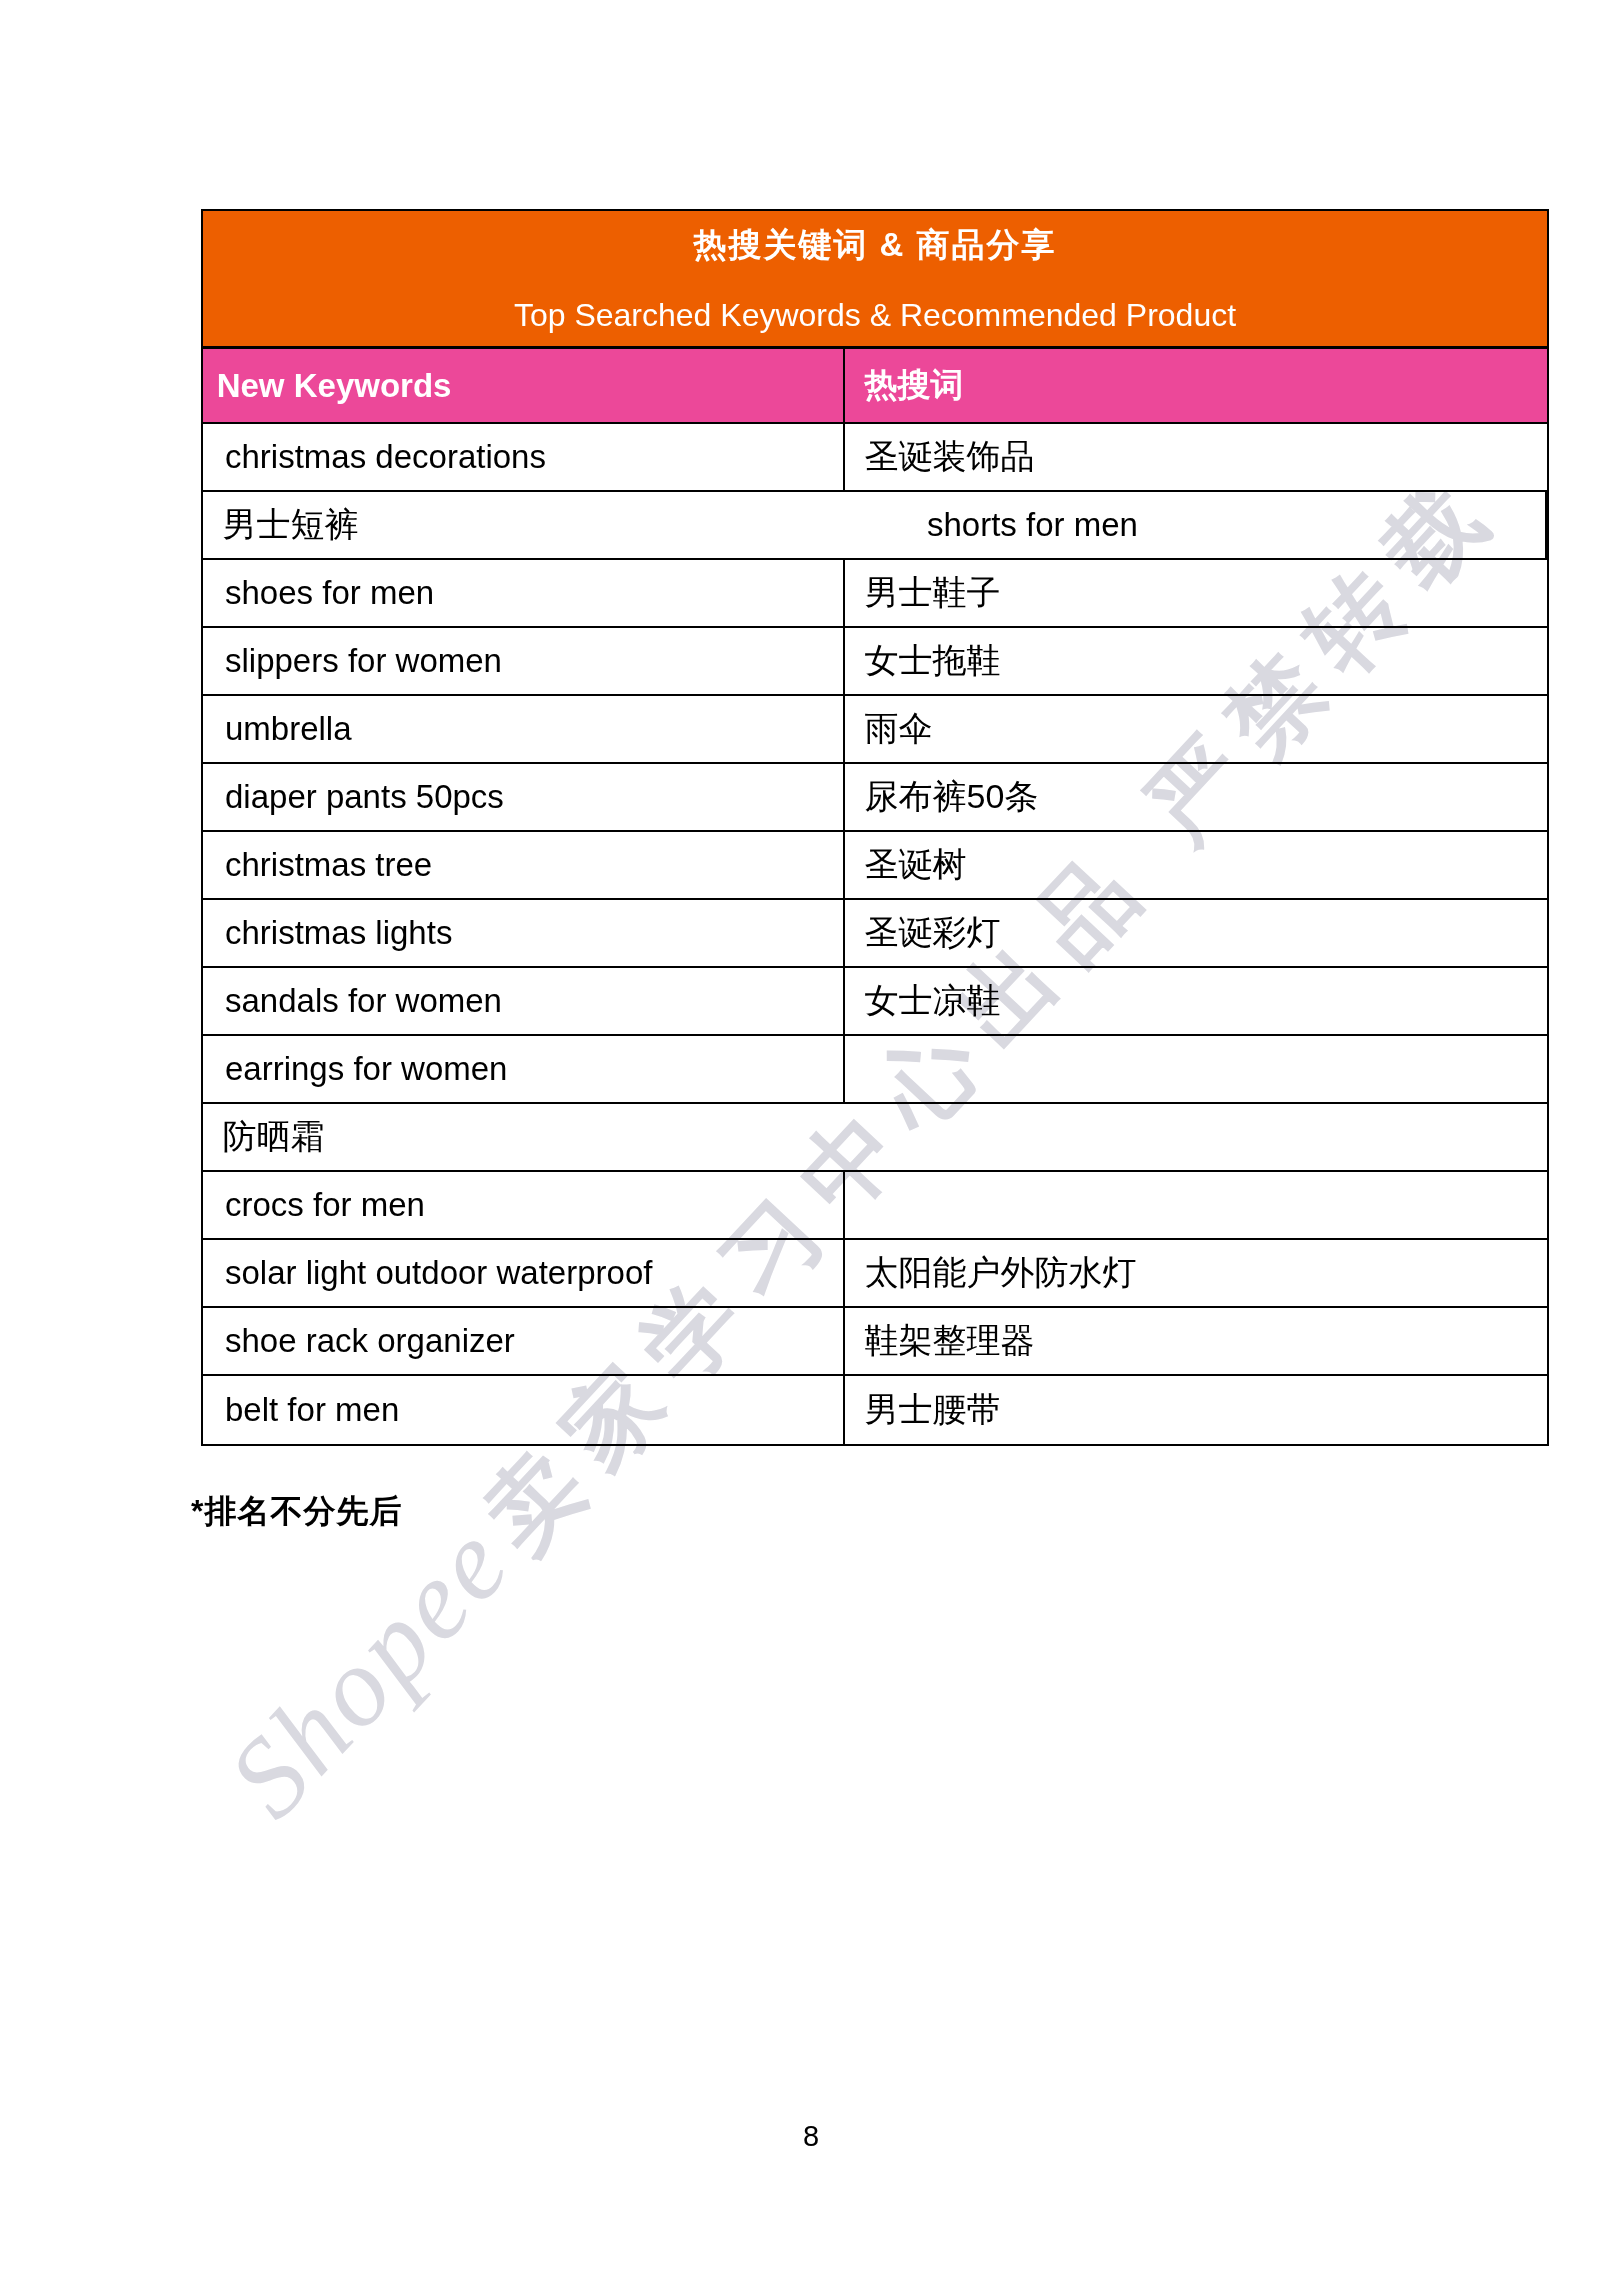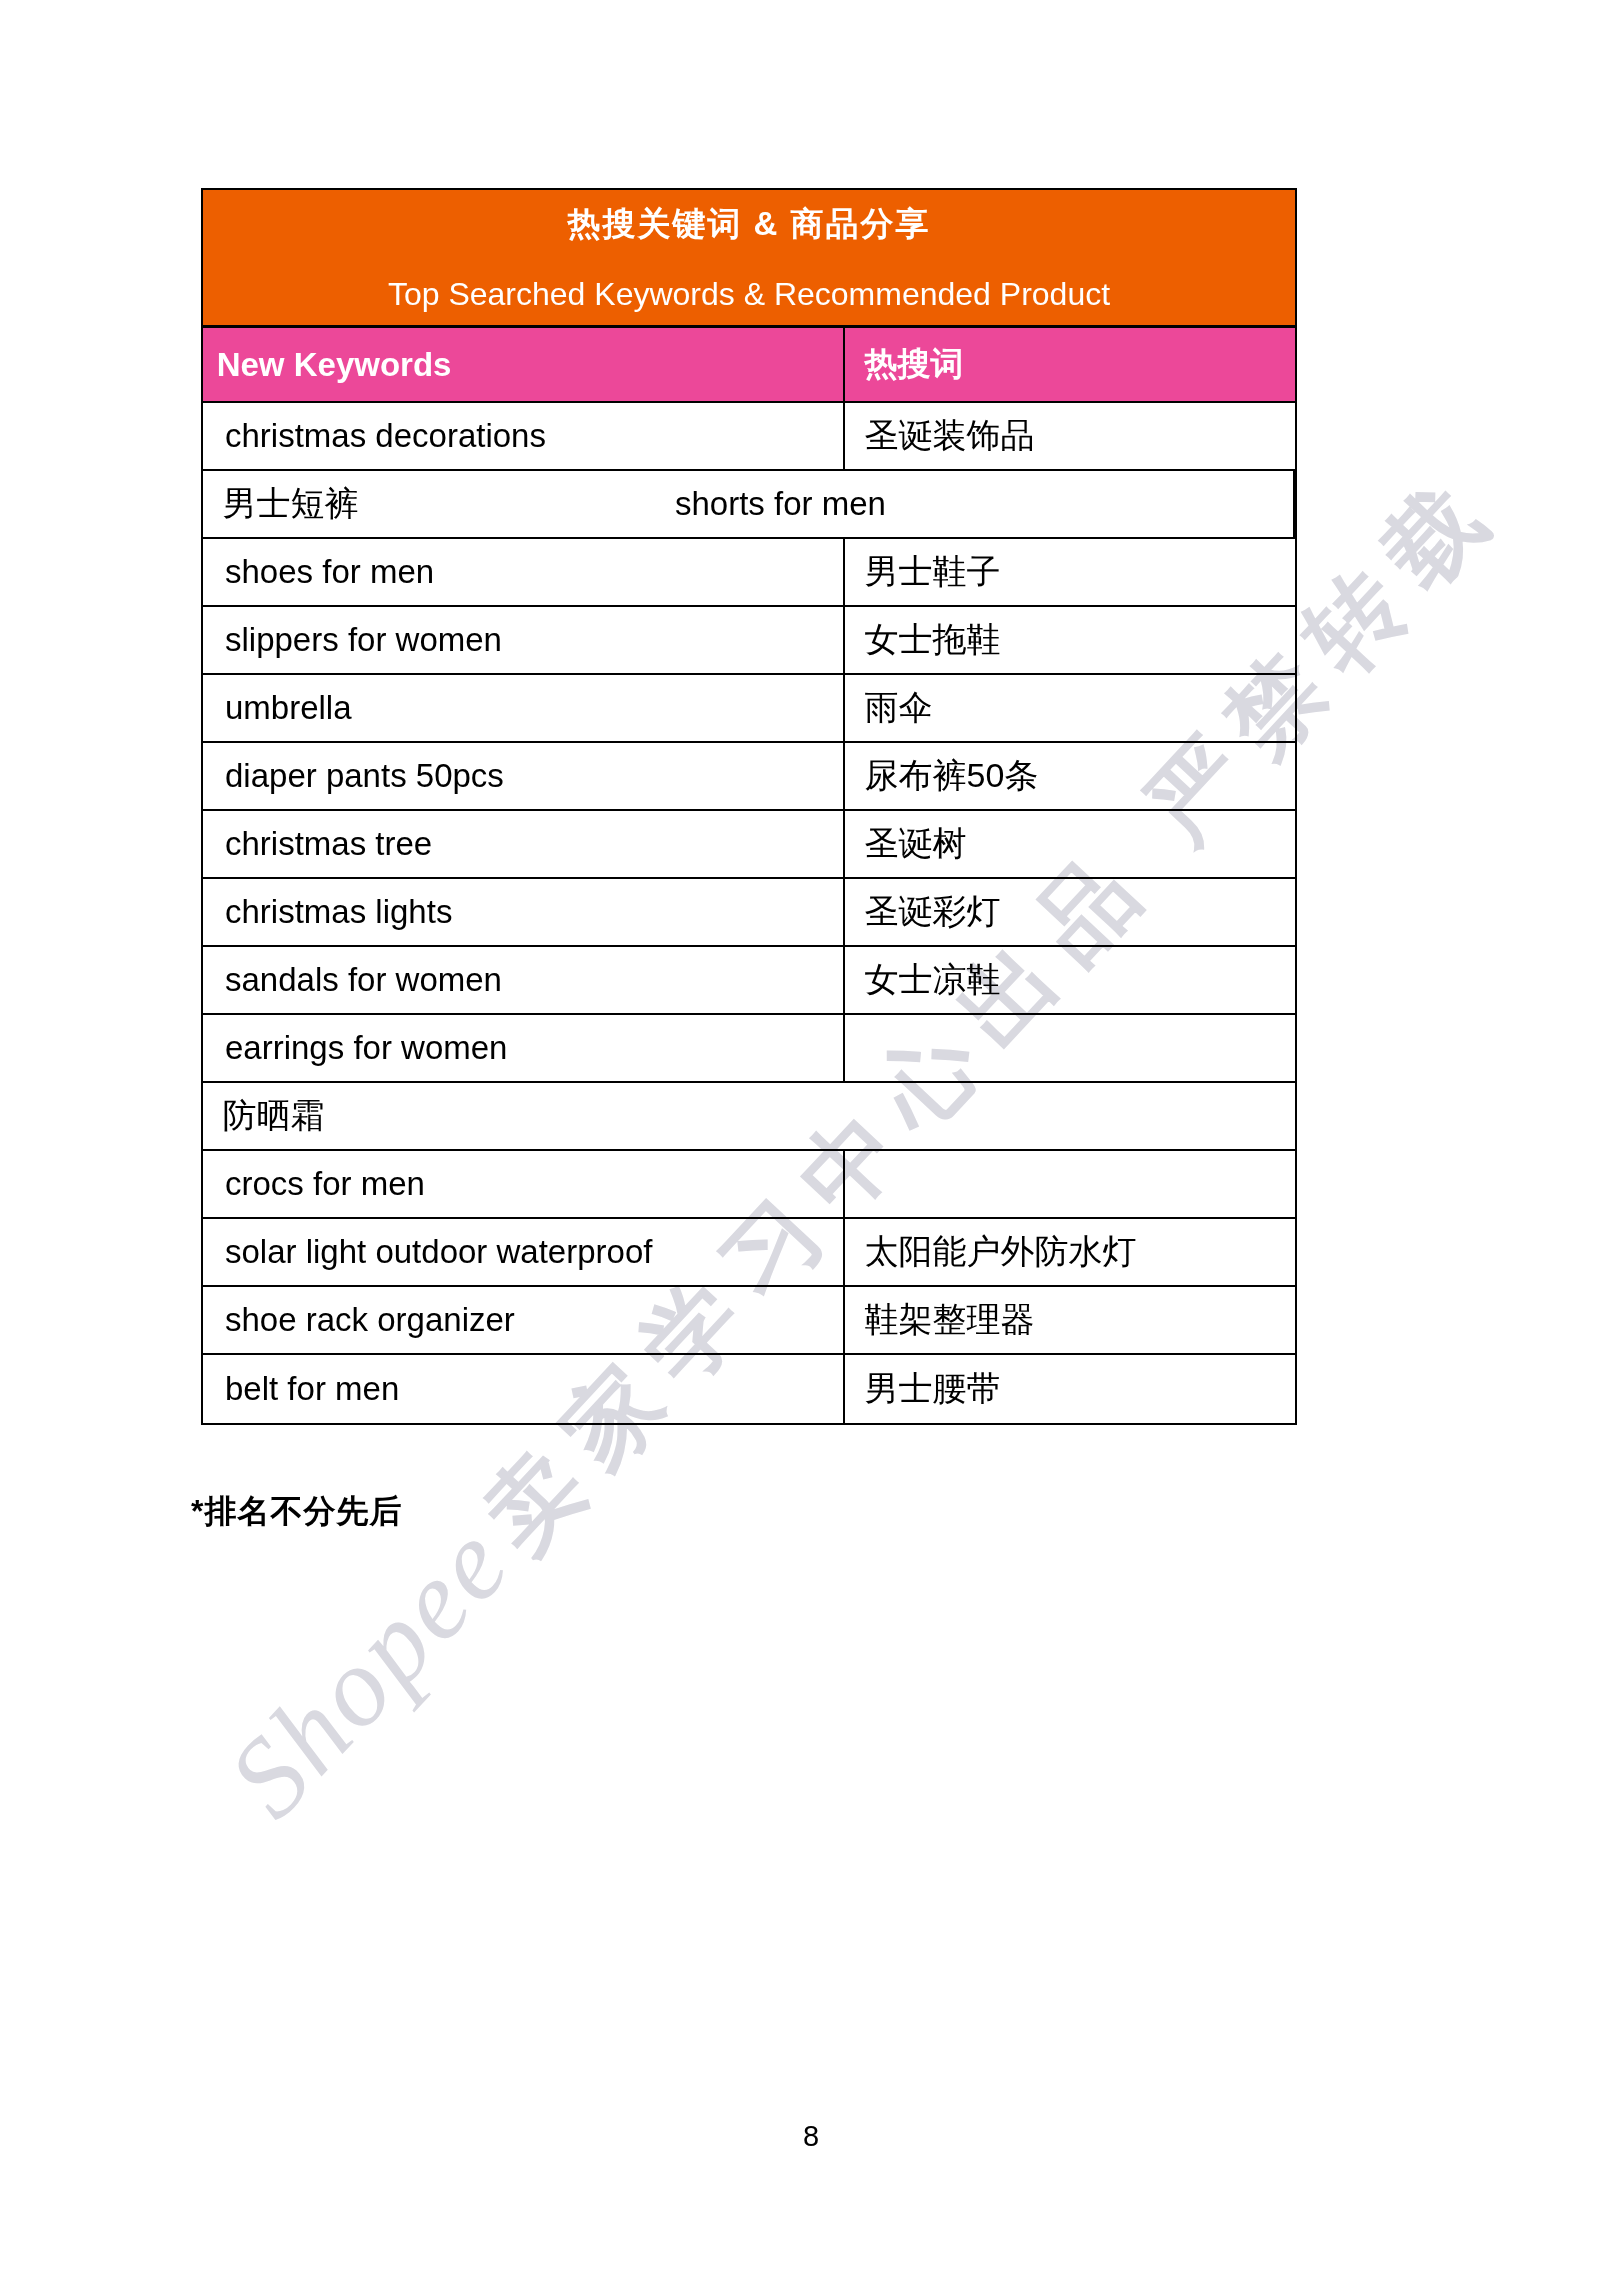--- a/index.html
+++ b/index.html
@@ -35,22 +35,22 @@
     font-family:"Liberation Sans", sans-serif;
     font-weight:bold;
     font-size:94px;
     letter-spacing:21.6px;
     margin-left:13.7px;
   }
 
   
   .table-wrap {
     position:absolute;
-    left:201px; top:188px;
-    width:1096px;
+    left:201px; top:209px;
+    width:1348px;
     z-index:2;
     border:2.9px solid #000;
     background:transparent;
   }
   .title-block {
     background:#ED5F00;
     border-bottom:3.9px solid #000;
     height:138px;
     display:flex; flex-direction:column;
     justify-content:center; align-items:center;

